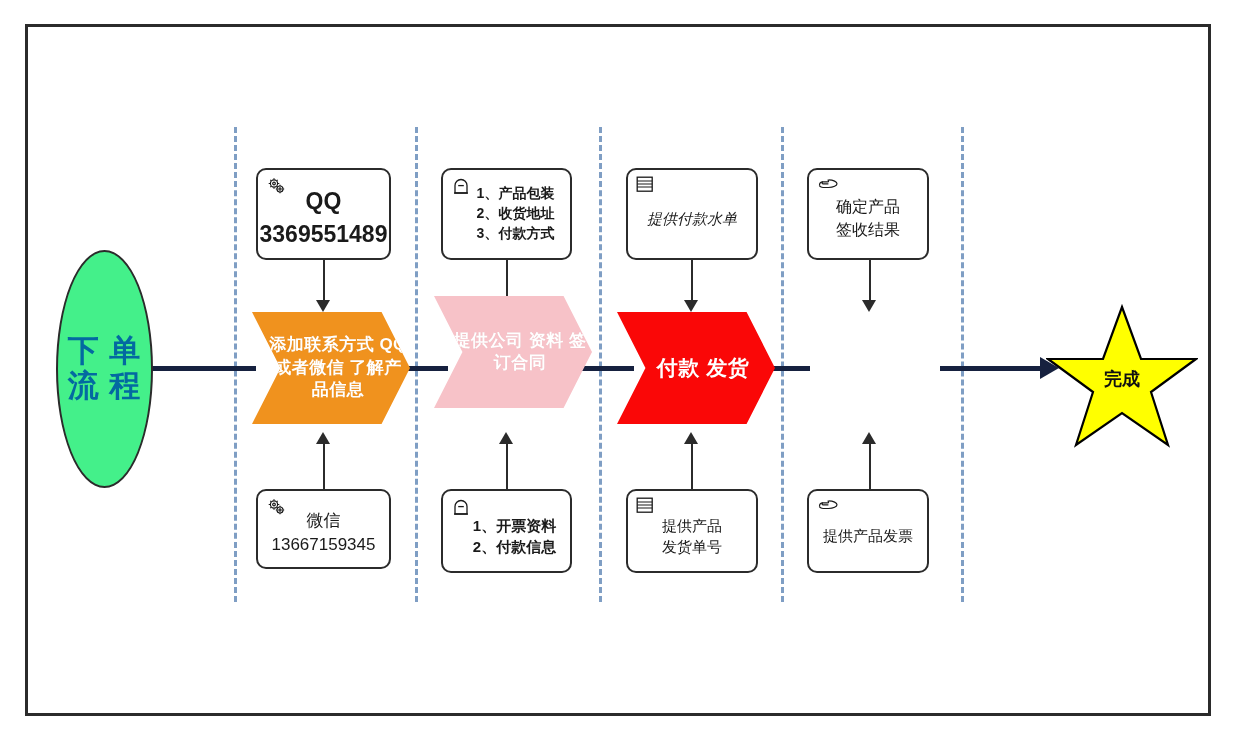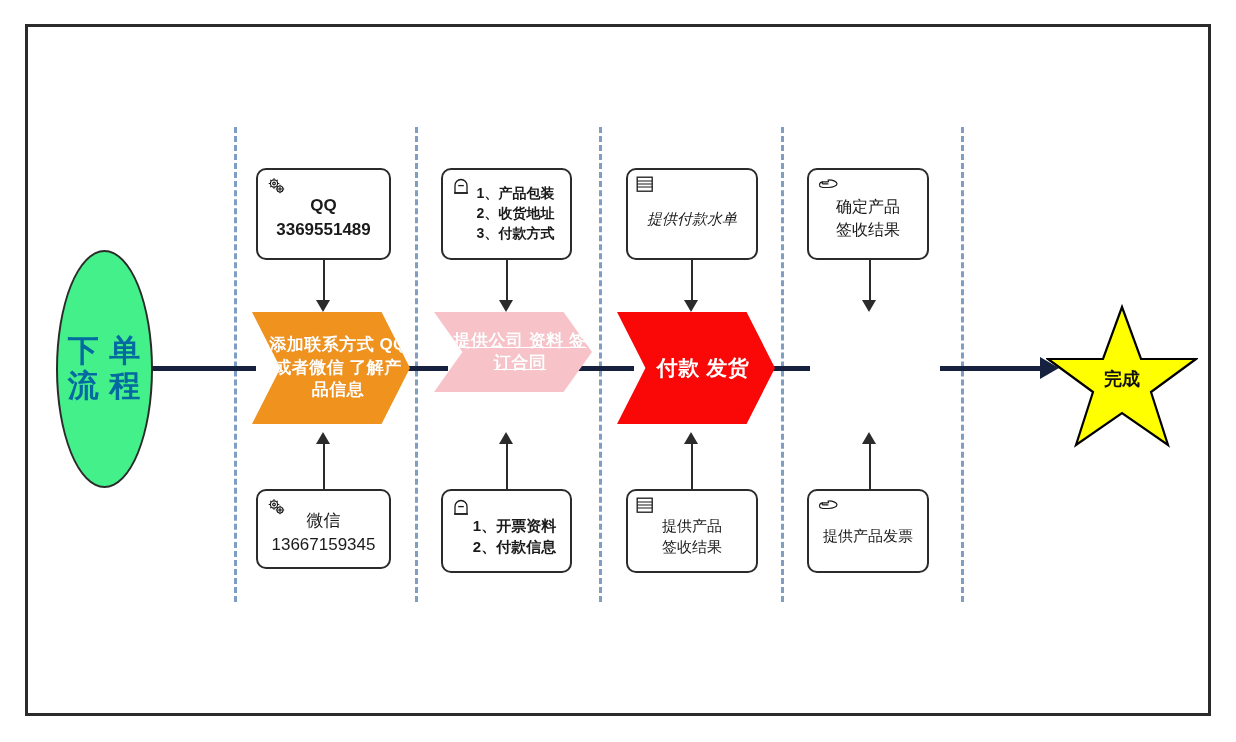--- a/index.html
+++ b/index.html
@@ -197,21 +197,21 @@
         <g fill="none" stroke="#1a1a1a" stroke-width="1.2">
           <circle cx="8" cy="7.5" r="3.6"></circle>
             <circle cx="8" cy="7.5" r="1.3"></circle>
           <path d="M8 2.2v1.3M8 11.5v1.3M2.7 7.5h1.3M12 7.5h1.3M4.3 3.8l.9.9M10.8 10.3l.9.9M11.7 3.8l-.9.9M5.2 10.3l-.9.9"></path>
           <circle cx="14" cy="13" r="3"></circle>
             <circle cx="14" cy="13" r="1.1"></circle>
           <path d="M14 8.8v1.1M14 16.1v1.1M9.8 13h1.1M17.1 13h1.1"></path>
         </g>
       </svg>
     </span>
-    <div class="note-text nt-center" style="font-size:17px; font-weight:bold; padding-top:8px;">QQ
+    <div class="note-text nt-center" style="font-size:23px; font-weight:bold; padding-top:8px;">QQ
 3369551489</div>
   </div>
   <div class="v-line" style="left:323px; top:260px; height:44px;"></div>
   <div class="v-arrow-down" style="left:316px; top:300px;"></div>
 
   <div class="chevron chev-1" style="left:252px; top:312px; width:158px; height:112px;">
     <div class="ctext">添加联系方式
 QQ或者微信
 了解产品信息</div>
   </div>
@@ -245,21 +245,21 @@
         </g>
       </svg>
     </span>
     <div class="note-text nt-center" style="font-size:14px; font-weight:bold; padding-left:18px; text-align:center;">1、产品包装
 2、收货地址
 3、付款方式</div>
   </div>
   <div class="v-line" style="left:506px; top:260px; height:44px;"></div>
   <div class="v-arrow-down" style="left:499px; top:300px;"></div>
 
-  <div class="chevron chev-2" style="left:434px; top:312px; width:158px; height:80px;text-decoration:underline;">
+  <div class="chevron chev-2" style="left:434px; top:296px; width:158px; height:112px;">
     <div class="ctext">提供公司
 资料
 签订合同</div>
   </div>
 
   <div class="v-arrow-up" style="left:499px; top:432px;"></div>
   <div class="v-line" style="left:506px; top:443px; height:46px;"></div>
   <div class="note-box" style="left:441px; top:489px; width:131px; height:84px;">
     <span class="note-icon">
       <svg width="20" height="20" viewBox="0 0 20 20">
@@ -298,21 +298,21 @@
   <div class="note-box" style="left:626px; top:489px; width:132px; height:84px;">
     <span class="note-icon">
       <svg width="18" height="17" viewBox="0 0 18 17">
         <rect x="1.2" y="1.2" width="15" height="14" fill="none" stroke="#1a1a1a" stroke-width="1.3"></rect>
         <g stroke="#1a1a1a" stroke-width="1.1">
           <path d="M1.2 5h15M1.2 8h15M1.2 11h15"></path>
         </g>
       </svg>
     </span>
     <div class="note-text nt-center" style="font-size:15px; padding-top:10px;">提供产品
-签收结果</div>
+发货单号</div>
   </div>
 
   <div class="note-box" style="left:807px; top:168px; width:122px; height:92px;">
     <span class="note-icon">
       <svg width="22" height="18" viewBox="0 0 22 18">
         <g fill="none" stroke="#1a1a1a" stroke-width="1.2" stroke-linejoin="round">
           <path d="M2.5 9.2c0-2 1.6-3.4 3.4-3.4h4.6c.8 0 1.1-.4 1.1-.9 0-.6-.5-.9-1.1-.9"></path>
           <path d="M6 5.8c-.6 0-1 .4-1 1s.4 1 1 1h5.4"></path>
           <path d="M11.4 3.9c2.5 0 4.4.3 6.2 1.2 1.6.8 2.4 1.7 2.4 2.6 0 1-.9 1.9-2.4 2.6-1.8.9-3.7 1.2-6.2 1.2H6.2c-1.9 0-3.7-1-3.7-2.3"></path>
         </g>

